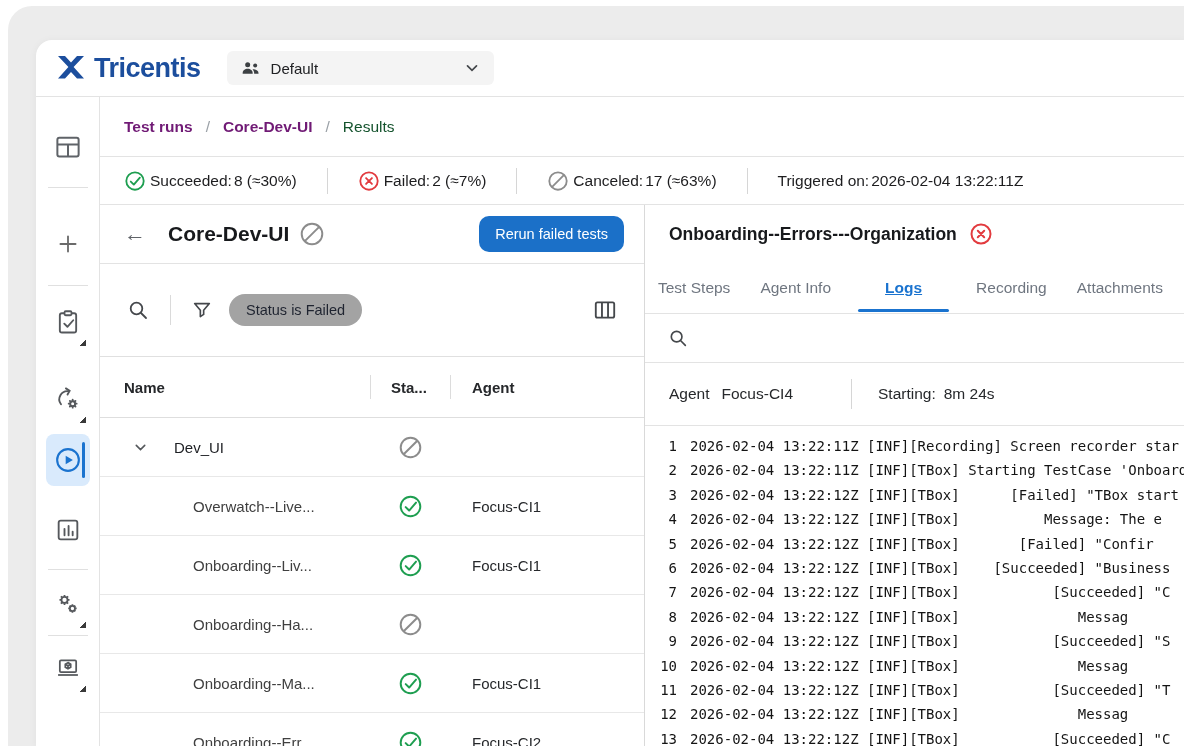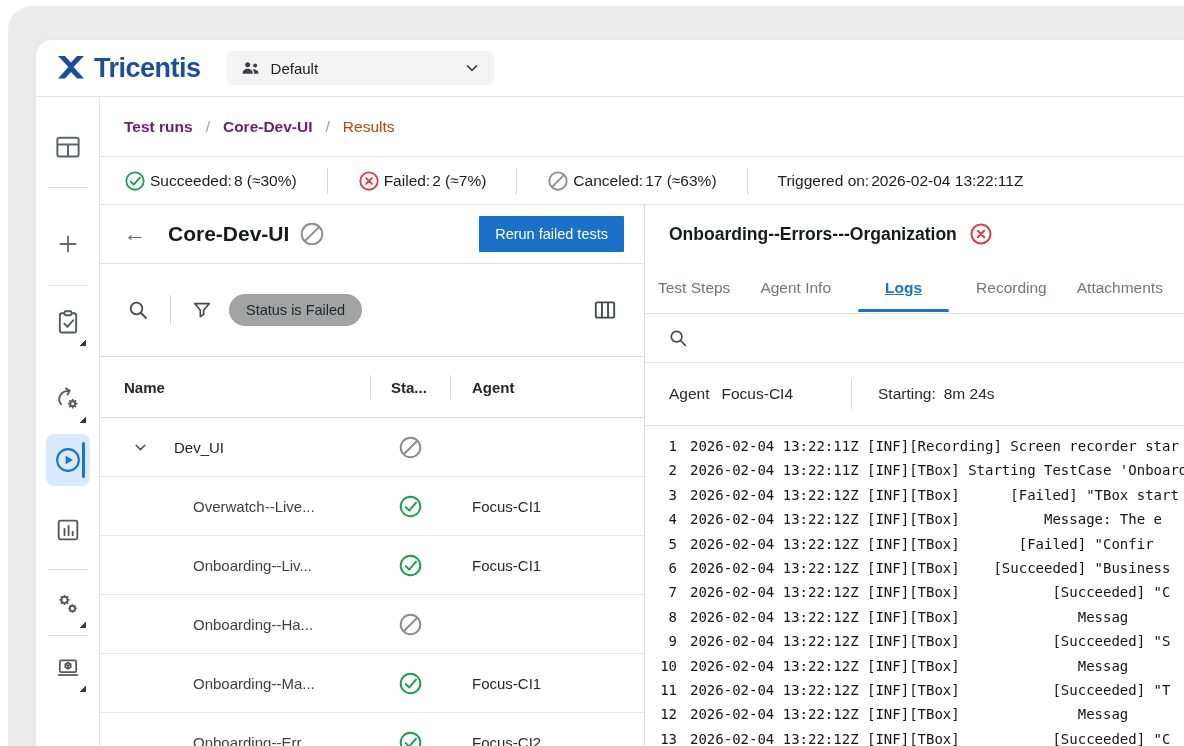--- a/index.html
+++ b/index.html
@@ -19,32 +19,32 @@
   .sb-item{position:relative;width:44px;height:36px;display:flex;align-items:center;justify-content:center;cursor:pointer;flex:none;}
   .sb-item.active{background:#d9eafc;border-radius:8px;height:52px;}
   .sb-item.active::after{content:'';position:absolute;right:5px;top:8px;width:3px;height:36px;background:#1a73cf;border-radius:2px;}
   .sb-div{width:40px;height:1px;background:#e0e0e0;flex:none;}
   .corner{position:absolute;right:4px;bottom:-6px;width:7px;height:7px;background:linear-gradient(135deg,transparent 55%,#3a3a3a 45%);}
   .main{flex:1;display:flex;flex-direction:column;min-width:0;}
   
   .breadcrumb-row{height:59px;flex:none;border-bottom:1px solid #e3e3e3;display:flex;align-items:center;padding-left:24px;font-size:15.5px;}
   .bc-item{font-weight:600;color:#701a75;cursor:pointer;}
   .bc-sep{color:#9aa0a6;margin:0 13px;}
-  .bc-current{color:#c2410c;font-weight:400;}
+  .bc-current{color:#14532d;font-weight:400;}
   .status-row{height:47px;flex:none;border-bottom:1px solid #e3e3e3;display:flex;align-items:center;padding-left:24px;font-size:15.5px;white-space:nowrap;overflow:hidden;}
   .stat{display:flex;align-items:center;gap:4px;}
   .stat .val{margin-left:-2px;}
   .vsep{width:1px;height:26px;background:#d6d6d6;margin:0 30px;flex:none;}
   
   .panels{flex:1;display:flex;min-height:0;}
   .left-panel{width:545px;flex:none;border-right:1px solid #d9d9d9;display:flex;flex-direction:column;box-sizing:border-box;min-height:0;}
   .lp-header{height:58px;flex:none;border-bottom:1px solid #e3e3e3;display:flex;align-items:center;padding:0 20px 0 24px;}
   .back{font-size:22px;color:#5f6368;cursor:pointer;line-height:1;}
   .lp-title{font-size:21px;font-weight:600;color:#17191c;margin:0 10px 0 22px;}
-  .rerun-btn{margin-left:auto;background:#1b70c8;color:#fff;border:none;border-radius:1px;font-size:14.5px;font-family:inherit;padding:10px 16px;cursor:pointer;text-align:center;}
+  .rerun-btn{margin-left:auto;background:#1b70c8;color:#fff;border:none;border-radius:10px;font-size:14.5px;font-family:inherit;padding:10px 16px;cursor:pointer;text-align:center;}
   .lp-filter{height:92px;flex:none;border-bottom:1px solid #e0e0e0;display:flex;align-items:center;padding:0 26px;}
   .fsep{width:1px;height:30px;background:#dadada;margin:0 20px;}
   .chip{background:#a3a3a3;border-radius:16px;padding:8px 17px;font-size:14.5px;color:#1f2430;margin-left:16px;cursor:pointer;}
   .cols-btn{margin-left:auto;cursor:pointer;display:flex;}
   
   .thead{height:60px;flex:none;display:flex;align-items:center;border-bottom:1px solid #dedede;font-size:15px;font-weight:700;color:#26282b;}
   .th-name{width:270px;padding-left:24px;box-sizing:border-box;}
   .hsep{width:1px;height:24px;background:#dcdcdc;}
   .th-status{width:79px;padding-left:20px;box-sizing:border-box;}
   .th-agent{padding-left:21px;}

